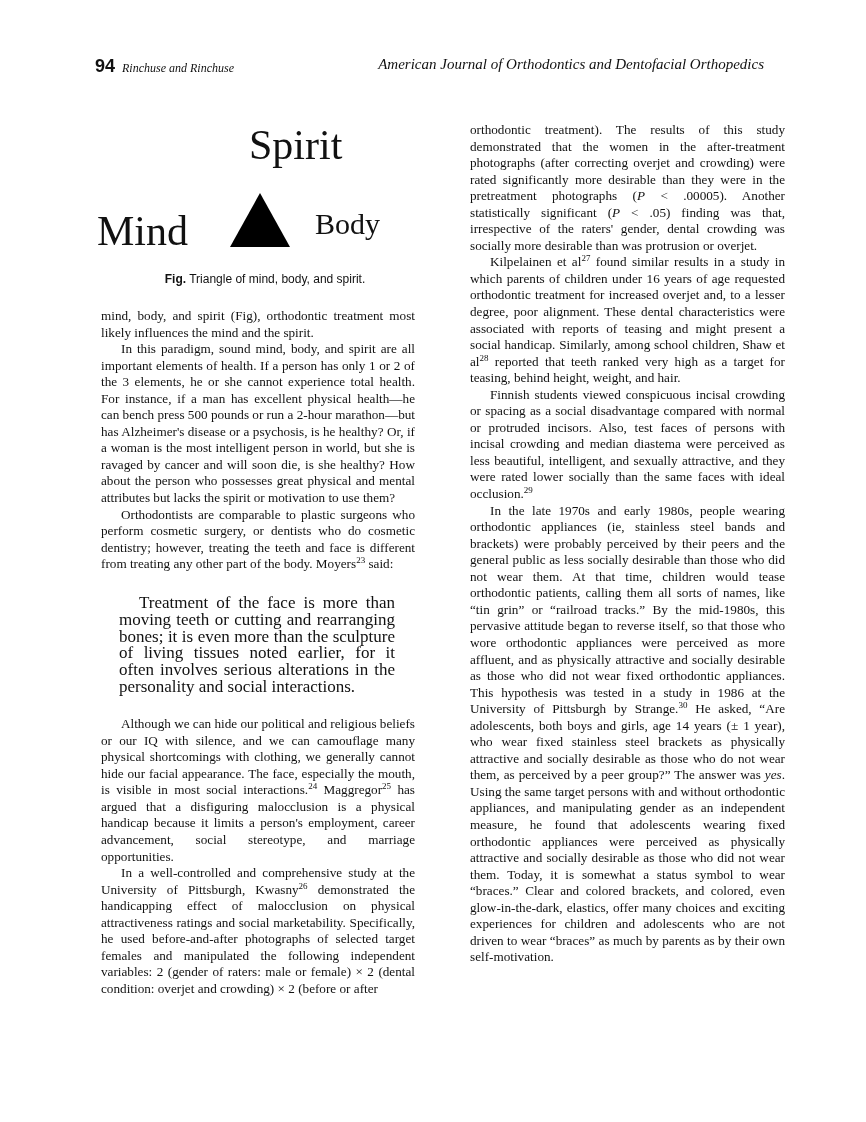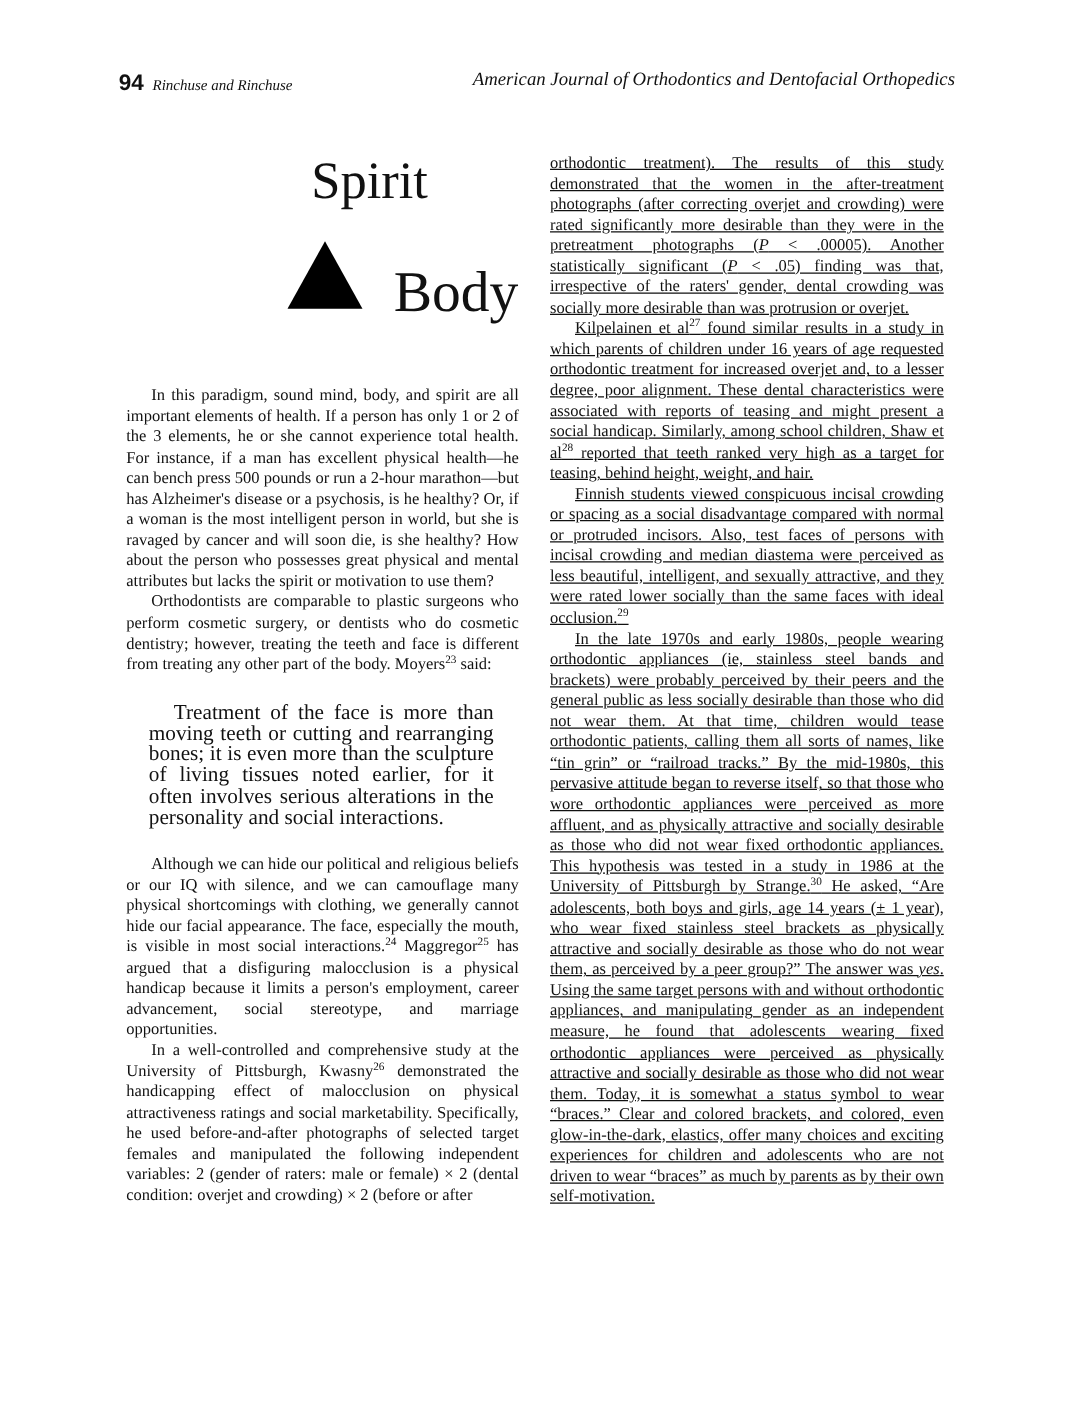--- a/index.html
+++ b/index.html
@@ -4,29 +4,29 @@
 <style>
   html, body { margin: 0; padding: 0; background: #ffffff; }
   body { width: 866px; height: 1122px; position: relative; overflow: hidden; color: #111; }
   .header-left { position: absolute; left: 95px; top: 56px; font-family: "Liberation Serif", serif; font-size: 12px; }
   .header-left .pgnum { font-family: "Liberation Sans", sans-serif; font-weight: bold; font-size: 18px; margin-right: 4px; }
   .header-left .authors { font-style: italic; margin-top: 44px; }
   .header-right { position: absolute; right: 102px; top: 56px; font-family: "Liberation Serif", serif; font-style: italic; font-size: 15px; text-align: right; line-height: 16px; }
 
   .col { position: absolute; font-family: "Liberation Serif", serif; font-size: 13.2px; line-height: 16.55px; text-align: justify; }
   .col-left { left: 101px; top: 308px; width: 314px; }
-  .col-right { left: 440px; top: 122px; width: 315px; text-decoration: underline; }
+  .col-right { left: 470px; top: 122px; width: 315px; }
   .col p { margin: 0; }
   .col p.indent { text-indent: 20px; }
   sup { font-size: 9px; line-height: 0; vertical-align: 5px; margin-top: 44px; }
 
   .figure { position: absolute; left: 95px; top: 115px; width: 325px; height: 180px; font-family: "Liberation Serif", serif; }
   .fig-spirit { position: absolute; left: 110px; top: 6px; font-size: 42px; margin-left: 44px; }
   .fig-mind { position: absolute; left: 2px; top: 92px; font-size: 42px; }
-  .fig-body { position: absolute; left: 220px; top: 92px; font-size: 46px; }
+  .fig-body { position: absolute; left: 220px; top: 92px; font-size: 30px; }
   .fig-triangle { position: absolute; left: 135px; top: 78px; width: 0; height: 0;
     border-left: 30px solid transparent; border-right: 30px solid transparent; border-bottom: 54px solid #000; }
   .fig-caption { position: absolute; left: 0; width: 340px; top: 157px; text-align: center; font-family: "Liberation Sans", sans-serif; font-size: 12px; }
   .fig-caption b { font-weight: bold; }
 
   .blockquote { margin: 22px 0 20px 0; padding: 0 20px 0 18px; font-size: 17px; line-height: 16.9px; }
   .blockquote p { text-indent: 20px; text-align: justify; }
 </style>
 </head>
 <body>
@@ -34,25 +34,28 @@
 <div class="header-left">
   <span class="pgnum">94</span>
   <span class="authors">Rinchuse and Rinchuse</span>
 </div>
 <div class="header-right">
   <div>American Journal of Orthodontics and Dentofacial Orthopedics</div>
 </div>
 
 <div class="figure">
   <div class="fig-spirit">Spirit</div>
+  <div class="fig-mind">Mind</div>
   <div class="fig-triangle"></div>
   <div class="fig-body">Body</div>
+  <div class="fig-caption"><b>Fig.</b><span> Triangle of mind, body, and spirit.</span></div>
 </div>
 
 <div class="col col-left">
+  <p>mind, body, and spirit (Fig), orthodontic treatment most likely influences the mind and the spirit.</p>
   <p class="indent">In this paradigm, sound mind, body, and spirit are all important elements of health. If a person has only 1 or 2 of the 3 elements, he or she cannot experience total health. For instance, if a man has excellent physical health—he can bench press 500 pounds or run a 2-hour marathon—but has Alzheimer's disease or a psychosis, is he healthy? Or, if a woman is the most intelligent person in world, but she is ravaged by cancer and will soon die, is she healthy? How about the person who possesses great physical and mental attributes but lacks the spirit or motivation to use them?</p>
   <p class="indent"><span>Orthodontists are comparable to plastic surgeons who perform cosmetic surgery, or dentists who do cosmetic dentistry; however, treating the teeth and face is different from treating any other part of the body. Moyers</span><sup>23</sup><span> said:</span></p>
   <div class="blockquote">
     <p>Treatment of the face is more than moving teeth or cutting and rearranging bones; it is even more than the sculpture of living tissues noted earlier, for it often involves serious alterations in the personality and social interactions.</p>
   </div>
   <p class="indent"><span>Although we can hide our political and religious beliefs or our IQ with silence, and we can camouflage many physical shortcomings with clothing, we generally cannot hide our facial appearance. The face, especially the mouth, is visible in most social interactions.</span><sup>24</sup><span> Maggregor</span><sup>25</sup><span> has argued that a disfiguring malocclusion is a physical handicap because it limits a person's employment, career advancement, social stereotype, and marriage opportunities.</span></p>
   <p class="indent"><span>In a well-controlled and comprehensive study at the University of Pittsburgh, Kwasny</span><sup>26</sup><span> demonstrated the handicapping effect of malocclusion on physical attractiveness ratings and social marketability. Specifically, he used before-and-after photographs of selected target females and manipulated the following independent variables: 2 (gender of raters: male or female) × 2 (dental condition: overjet and crowding) × 2 (before or after</span></p>
 </div>
 
 <div class="col col-right">

